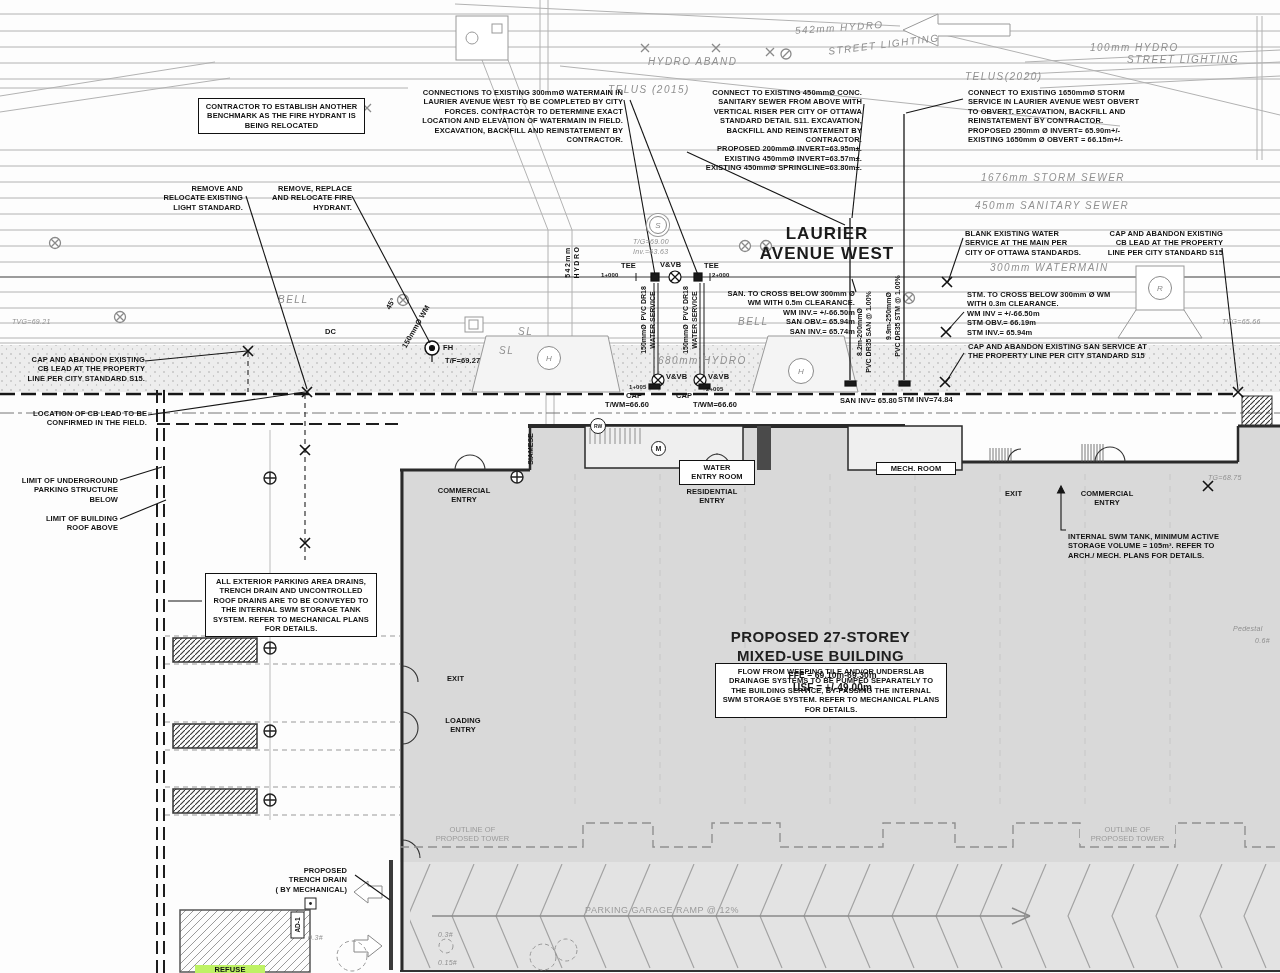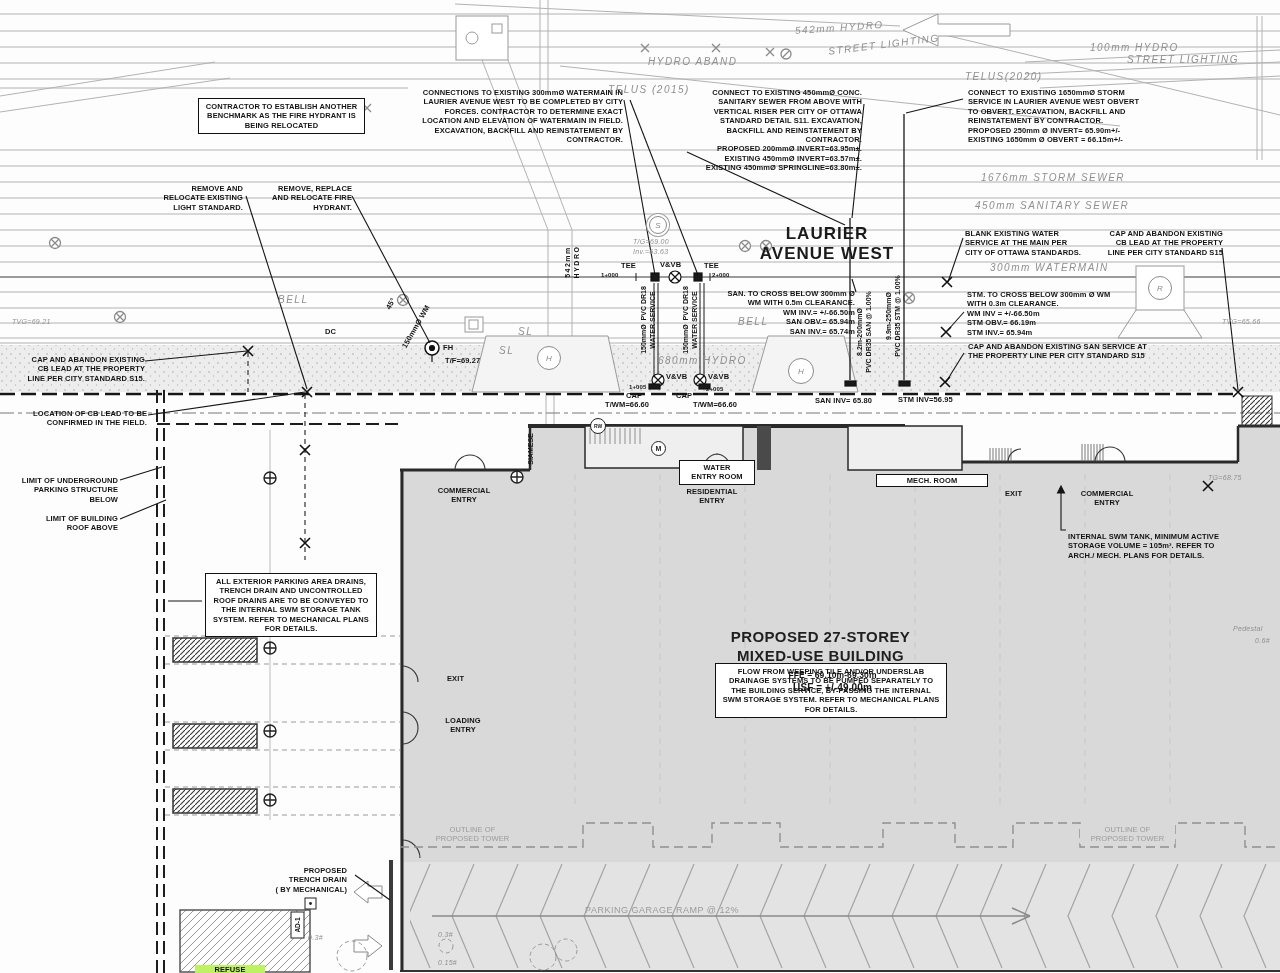--- a/index.html
+++ b/index.html
@@ -321,40 +321,40 @@
 <div class="lbl" style="left:704px;top:261px">TEE</div>
 <div class="lbl tiny" style="left:712px;top:272px">2+000</div>
 <div class="lbl" style="left:666px;top:372px">V&amp;VB</div>
 <div class="lbl" style="left:708px;top:372px">V&amp;VB</div>
 <div class="lbl tiny" style="left:629px;top:384px">1+005</div>
 <div class="lbl tiny" style="left:706px;top:386px">2+005</div>
 <div class="lbl" style="left:626px;top:391px">CAP</div>
 <div class="lbl" style="left:676px;top:391px">CAP</div>
 <div class="lbl" style="left:605px;top:400px">T/WM=66.60</div>
 <div class="lbl" style="left:693px;top:400px">T/WM=66.60</div>
-<div class="lbl" style="left:815px;top:396px">SAN INV= 65.80</div>
-<div class="lbl" style="left:898px;top:395px">STM INV=56.95</div>
+<div class="lbl" style="left:840px;top:396px">SAN INV= 65.80</div>
+<div class="lbl" style="left:898px;top:395px">STM INV=74.84</div>
 <div class="lbl" style="left:443px;top:343px">FH</div>
 <div class="lbl" style="left:445px;top:356px">T/F=69.27</div>
 <div class="lbl" style="left:385px;top:299px;transform:rotate(-60deg)">45°</div>
 <div class="lbl" style="left:392px;top:322px;transform:rotate(-60deg)">150mmØ WM</div>
 <div class="vlab" style="left:531px;top:449px">SIAMESE</div>
 <div class="vlab" style="left:297.5px;top:925px;font-size:6.5px">AD-1</div>
 
 <div class="lbl c bldg-title" style="left:728px;top:628px;width:185px">PROPOSED 27-STOREY
 MIXED-USE BUILDING</div>
 <div class="lbl c" style="left:760px;top:670px;width:145px;font-size:8.5px">FFE = 69.10m-69.30m</div>
 <div class="lbl c" style="left:760px;top:682px;width:145px;font-size:10px">USF = +/-49.00m</div>
 <div class="lbl c" style="left:434px;top:486px;width:60px">COMMERCIAL
 ENTRY</div>
 <div class="lbl c box" style="left:679px;top:460px;width:54px;padding:2px 10px">WATER
 ENTRY ROOM</div>
 <div class="lbl c" style="left:682px;top:487px;width:60px">RESIDENTIAL
 ENTRY</div>
-<div class="lbl c box" style="left:876px;top:474px;width:72px;padding:1px 19px">MECH. ROOM</div>
+<div class="lbl c box" style="left:876px;top:462px;width:72px;padding:1px 3px">MECH. ROOM</div>
 <div class="lbl" style="left:1005px;top:489px">EXIT</div>
 <div class="lbl c" style="left:1077px;top:489px;width:60px">COMMERCIAL
 ENTRY</div>
 <div class="lbl" style="left:447px;top:674px">EXIT</div>
 <div class="lbl c" style="left:433px;top:716px;width:60px">LOADING
 ENTRY</div>
 <div class="lbl c gray-note" style="left:425px;top:825px;width:95px;background:#d9d9d9">OUTLINE OF
 PROPOSED TOWER</div>
 <div class="lbl c gray-note" style="left:1080px;top:825px;width:95px;background:#d9d9d9">OUTLINE OF
 PROPOSED TOWER</div>

